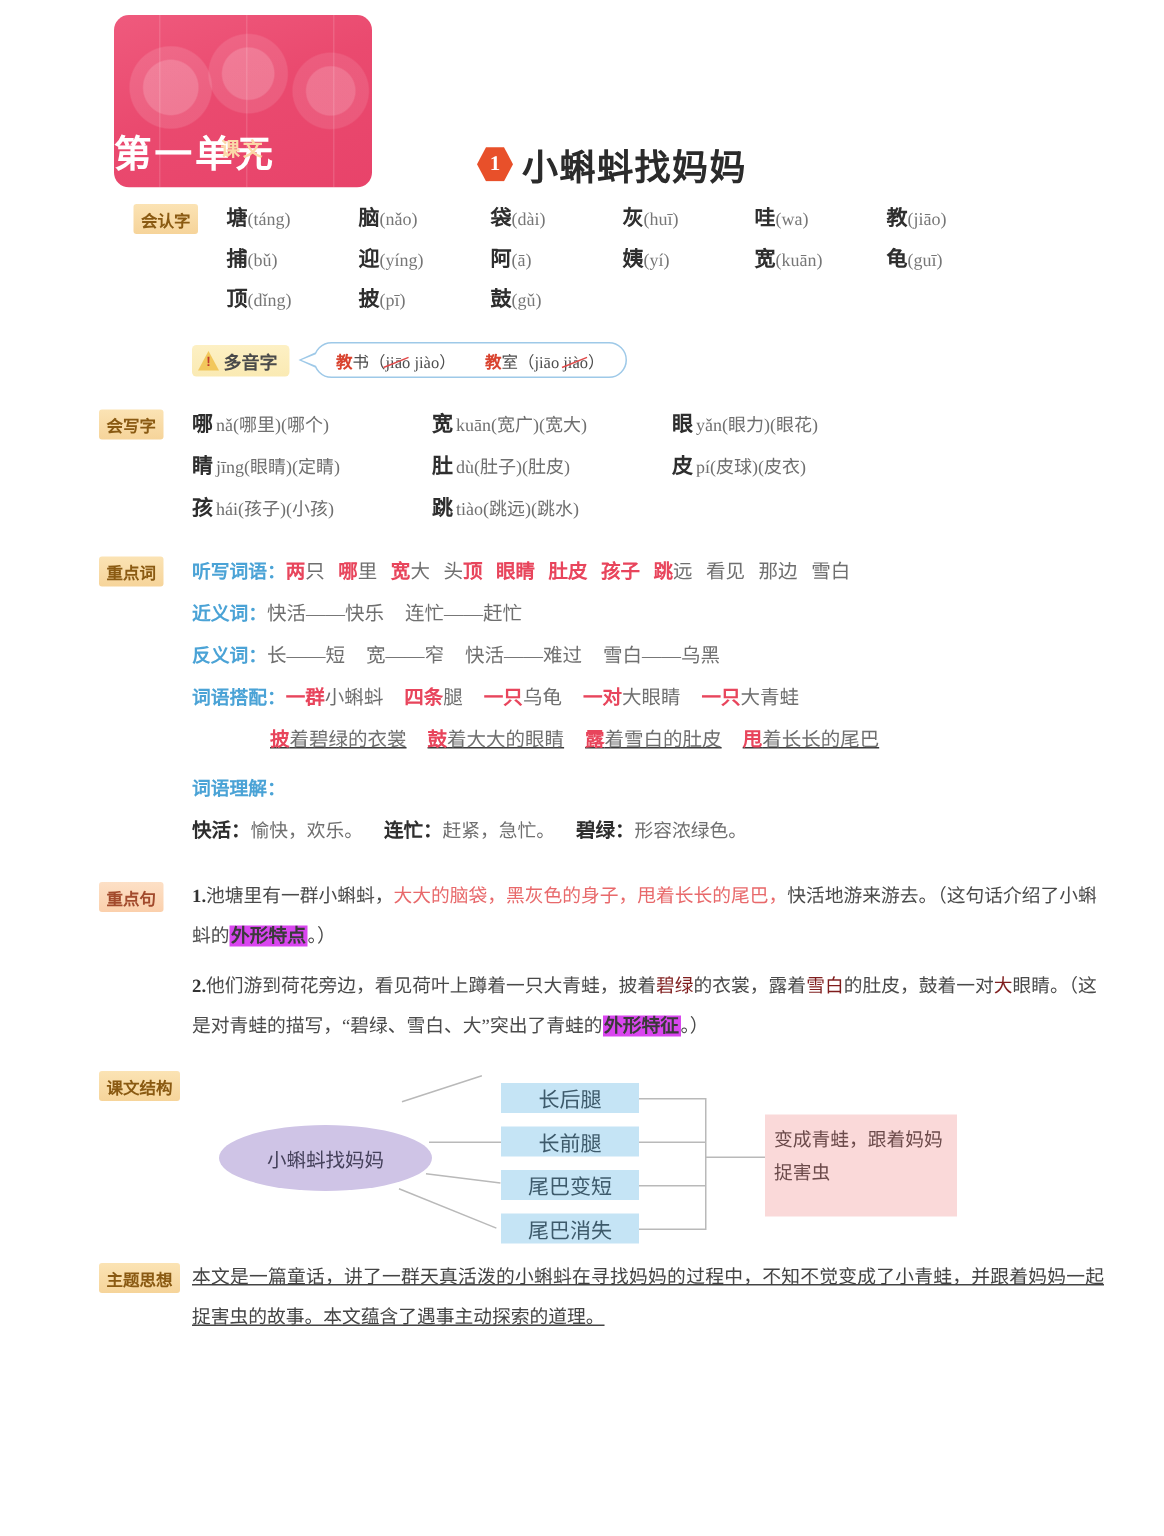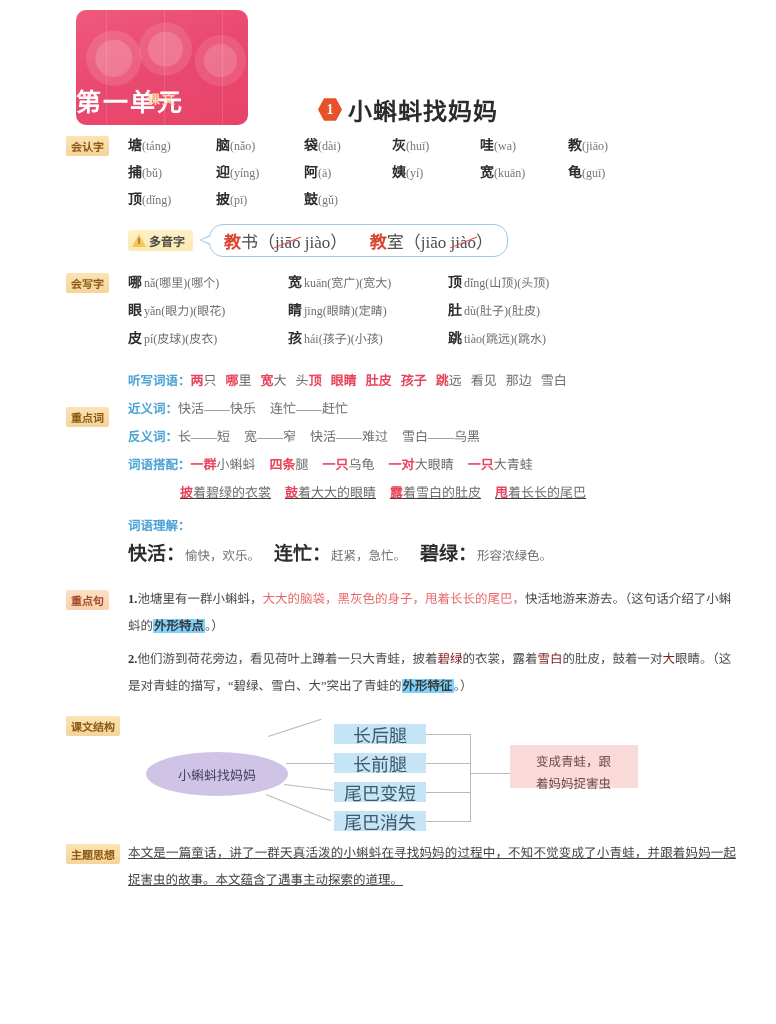--- a/index.html
+++ b/index.html
@@ -159,21 +159,21 @@
     content:"!";position:absolute;left:0;right:0;bottom:-1px;
     text-align:center;font-size:9px;font-weight:700;color:#c0392b;
     line-height:13px;
   }
   .duo-bubble{
     position:relative;
     margin-left:16px;
     border:1px solid #9ec9e8;
     border-radius:14px;
     padding:3px 14px;
-    font-size:17px;
+    font-size:11px;
     color:#4d4d4d;
     background:#fff;
     white-space:nowrap;
   }
   .duo-bubble:before{
     content:"";position:absolute;left:-11px;top:50%;margin-top:-5px;
     width:0;height:0;border-top:5px solid transparent;
     border-bottom:5px solid transparent;border-right:11px solid #9ec9e8;
   }
   .duo-bubble:after{
@@ -197,56 +197,56 @@
     font-weight:700;font-size:12.5px;
   }
   .kw-line{font-size:13px;line-height:27px;white-space:nowrap;}
   .r{color:#e8455c;font-weight:700;
      font-family:"Liberation Sans","DejaVu Sans",sans-serif;}
   .g{color:#6f6f6f;}
   .gap{display:inline-block;width:14px;}
   .gap-s{display:inline-block;width:9px;}
 
   .def b{font-family:"Liberation Sans","DejaVu Sans",sans-serif;
-    font-weight:700;color:#2e2e2e;font-size:19px;}
+    font-weight:700;color:#2e2e2e;font-size:13px;}
   .def span{color:#6f6f6f;font-size:12.5px;}
 
   
   .ks{font-size:12.5px;line-height:26px;color:#4a4a4a;}
   .ks .num{font-weight:700;color:#333;}
   .ks .red{color:#e8696b;}
   .ks .pink2{color:#7f1d1d;}
-  .hl{background:#7dd3fc;padding:0 1px;color:#3a3a3a;font-weight:700;}
+  .hl{background:#d946ef;padding:0 1px;color:#3a3a3a;font-weight:700;}
 
   
   .struct{
     position:relative;margin-left:52px;height:120px;
   }
   .ellipse{
     position:absolute;left:18px;top:38px;
     width:142px;height:44px;
     border-radius:50%;
     background:#cfc4e6;
     display:flex;align-items:center;justify-content:center;
     font-size:13px;color:#44405a;
     font-family:"Liberation Serif",serif;
   }
   .node{
     position:absolute;left:206px;
     width:92px;height:20px;
     background:#c5e4f5;
     display:flex;align-items:center;justify-content:center;
-    font-size:18px;color:#3d5a6b;
+    font-size:14px;color:#3d5a6b;
   }
   .n1{top:10px}.n2{top:39px}.n3{top:68px}.n4{top:97px}
   .pinkbox{
     position:absolute;left:382px;top:31px;
-    width:128px;height:43px;
+    width:128px;height:68px;
     background:#fad9d9;
-    padding:6px 26px;
+    padding:6px 6px;
     box-sizing:border-box;
     font-size:12.5px;line-height:22px;color:#6b4a4a;
   }
   .ln{position:absolute;background:#b9b9b9;}
 
   
   .theme{
     margin-left:52px;font-size:12.5px;line-height:27px;color:#444;
     text-align:justify;
     text-decoration:underline;
@@ -268,21 +268,21 @@
       <div class="deco-line" style="left:146px;top:0;width:1px;height:115px;"></div>
       <div class="unit-title">第一单元</div>
       <div class="unit-sub">课文</div>
     </div>
     <div class="lesson-head">
       <div class="hex-badge">1</div>
       <div class="lesson-title">小蝌蚪找妈妈</div>
     </div>
   </div>
 
-  <div class="sec" style="margin-top:2px;">
+  <div class="sec" style="margin-top:2px;margin-left:23px;">
     <div class="tag" style="top:4px;">会认字</div>
     <div class="body">
       <div class="zi-row" id="recognize-row">
           <div class="zi"><b>塘</b><span>(táng)</span></div>
           <div class="zi"><b>脑</b><span>(nǎo)</span></div>
           <div class="zi"><b>袋</b><span>(dài)</span></div>
           <div class="zi"><b>灰</b><span>(huī)</span></div>
           <div class="zi"><b>哇</b><span>(wa)</span></div>
           <div class="zi"><b>教</b><span>(jiāo)</span></div>
           <div class="zi"><b>捕</b><span>(bǔ)</span></div>
@@ -311,33 +311,32 @@
       </div>
     </div>
   </div>
 
   <div class="sec" style="margin-top:12px;">
     <div class="tag" style="top:4px;">会写字</div>
     <div class="body">
       <div class="write-row" id="write-row">
           <div class="wz"><b>哪</b><i>nǎ</i><i>(哪里)(哪个)</i></div>
           <div class="wz"><b>宽</b><i>kuān</i><i>(宽广)(宽大)</i></div>
-          <div class="wz"><b>顶</b><i>dǐng</i><i>(山顶)(头顶)</i></div>
           <div class="wz"><b>眼</b><i>yǎn</i><i>(眼力)(眼花)</i></div>
           <div class="wz"><b>睛</b><i>jīng</i><i>(眼睛)(定睛)</i></div>
           <div class="wz"><b>肚</b><i>dù</i><i>(肚子)(肚皮)</i></div>
           <div class="wz"><b>皮</b><i>pí</i><i>(皮球)(皮衣)</i></div>
           <div class="wz"><b>孩</b><i>hái</i><i>(孩子)(小孩)</i></div>
           <div class="wz"><b>跳</b><i>tiào</i><i>(跳远)(跳水)</i></div>
         </div>
     </div>
   </div>
 
   <div class="sec" style="margin-top:14px;">
-    <div class="tag" style="top:4px;margin-top:36px;">重点词</div>
+    <div class="tag" style="top:4px;">重点词</div>
     <div class="body">
       <div class="kw-line">
         <span class="sub">听写词语：</span><span id="dictation-list"><span><span class="r">两</span><span class="g">只</span></span><span class="gap-s"></span><span><span class="r">哪</span><span class="g">里</span></span><span class="gap-s"></span><span><span class="r">宽</span><span class="g">大</span></span><span class="gap-s"></span><span><span class="g">头</span><span class="r">顶</span></span><span class="gap-s"></span><span><span class="r">眼睛</span></span><span class="gap-s"></span><span><span class="r">肚皮</span></span><span class="gap-s"></span><span><span class="r">孩子</span></span><span class="gap-s"></span><span><span class="r">跳</span><span class="g">远</span></span><span class="gap-s"></span><span><span class="g">看见</span></span><span class="gap-s"></span><span><span class="g">那边</span></span><span class="gap-s"></span><span><span class="g">雪白</span></span></span>
       </div>
       <div class="kw-line">
         <span class="sub">近义词：</span><span id="synonym-list" class="g"><span>快活——快乐</span><span class="gap"></span><span>连忙——赶忙</span></span>
       </div>
       <div class="kw-line">
         <span class="sub">反义词：</span><span id="antonym-list" class="g"><span>长——短</span><span class="gap"></span><span>宽——窄</span><span class="gap"></span><span>快活——难过</span><span class="gap"></span><span>雪白——乌黑</span></span>
       </div>

